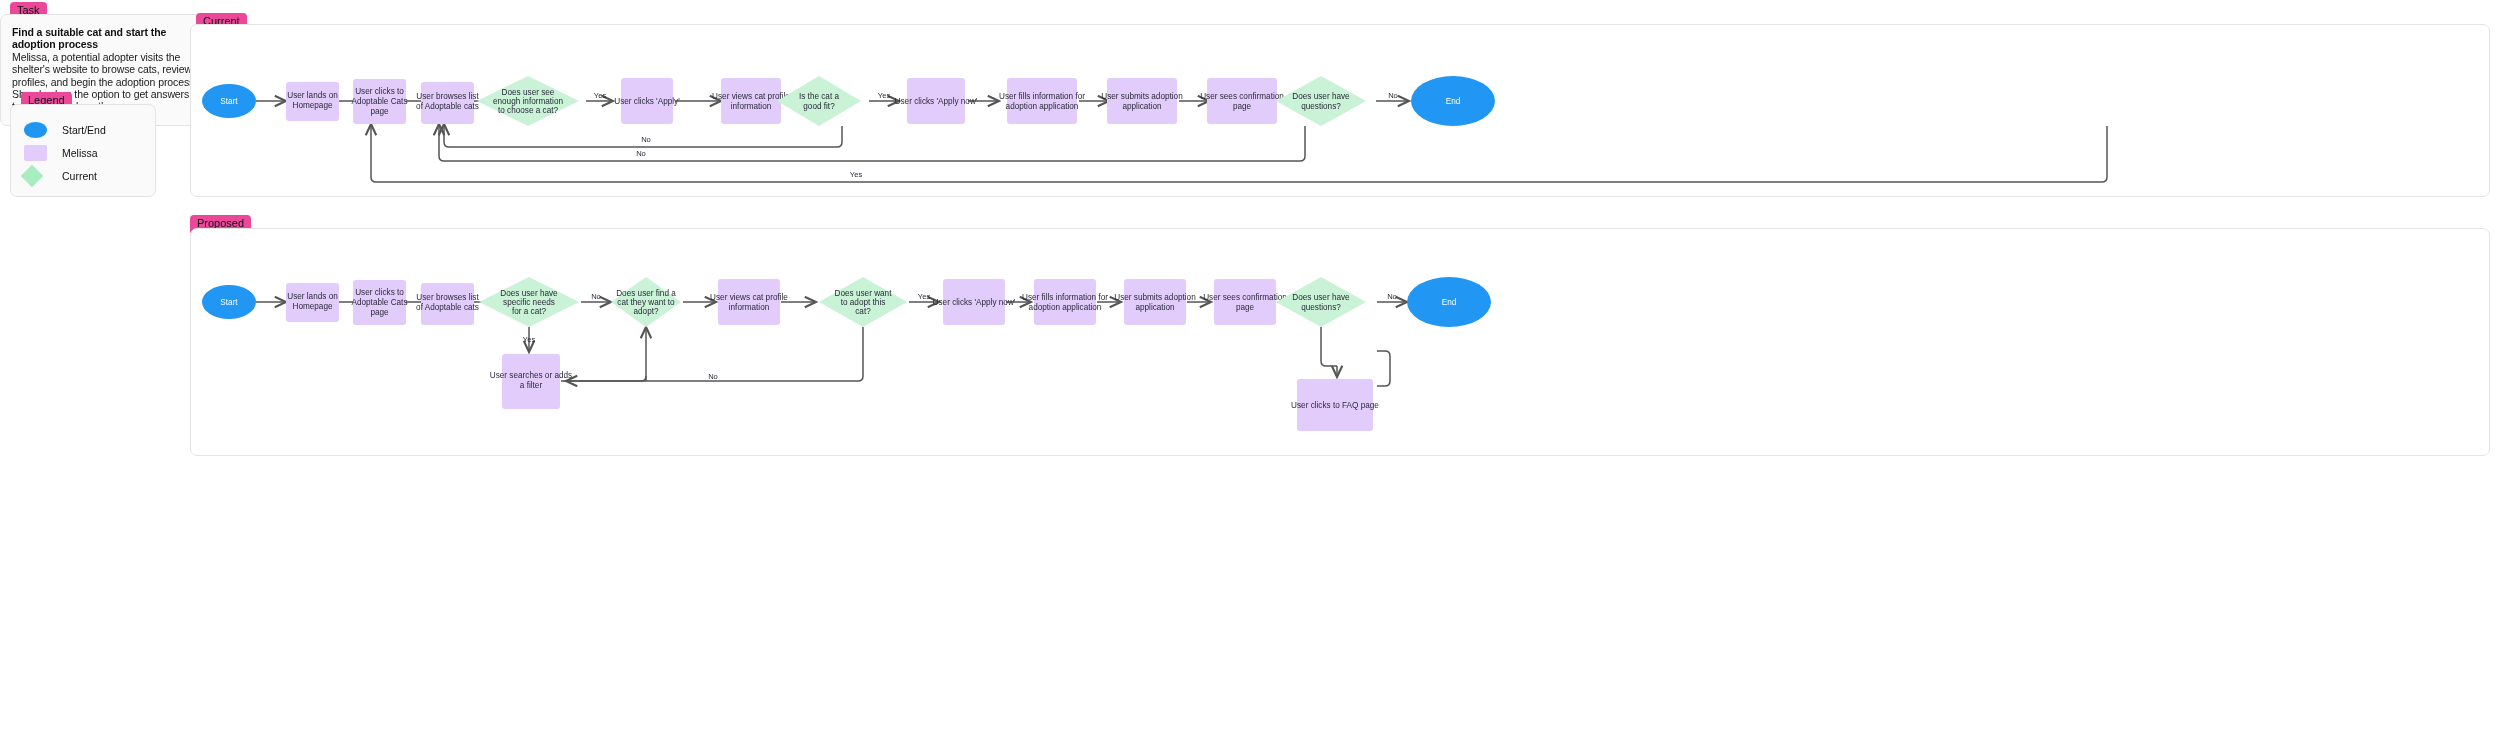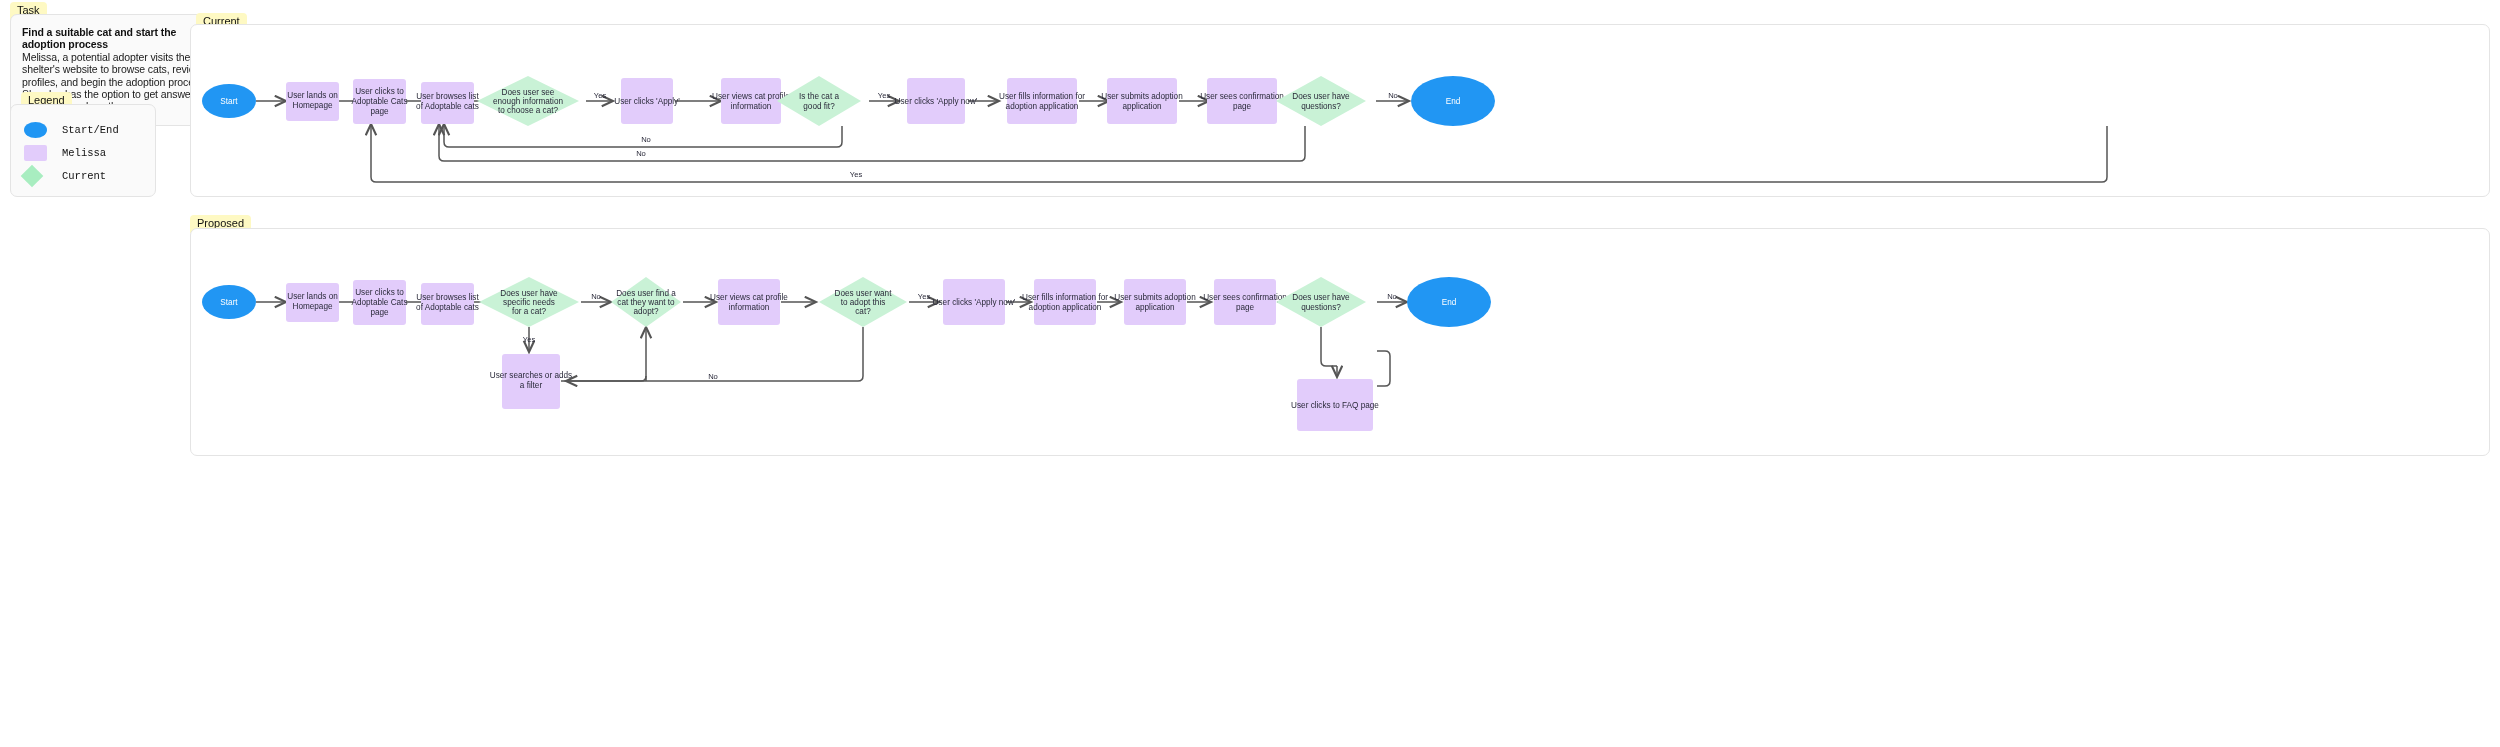--- a/index.html
+++ b/index.html
@@ -7,55 +7,54 @@
     width: 2500px; height: 747px;
     background: #ffffff;
     font-family: "Liberation Sans", sans-serif;
     overflow: hidden;
   }
   #root { position: relative; width: 2500px; height: 747px; }
 
   
   .badge {
     display: inline-block;
-    background: #fef9c3;
+    background: #ec4899;
     color: #111;
     font-size: 11px;
     line-height: 13px;
     padding: 2px 7px 3px 7px;
     border-radius: 4px 4px 0 0;
     font-family: "Liberation Sans", sans-serif;
     white-space: nowrap;
   }
   .card {
     background: #fafafa;
     border: 1px solid #e4e4e4;
     border-radius: 7px;
   }
   #task-badge-wrap { position: absolute; left: 10px; top: 0px; }
   #task-card {
-    position: absolute; left: 10px; top: 14px;
+    position: absolute; left: 0; top: 14px;
     width: 201px; min-height: 75px;
     padding: 11px 1px 12px 11px;
   }
   #task-title {
     font-size: 10.5px; line-height: 12.4px; font-weight: bold;
     color: #111; letter-spacing: -0.1px;
   }
   #task-desc {
     font-size: 10.5px; line-height: 12.4px; color: #1a1a1a;
     letter-spacing: -0.1px;
   }
 
   #legend-badge-wrap { position: absolute; left: 6px; top: 90px; margin-left: 15px; }
   #legend-card {
     position: absolute; left: 10px; top: 104px;
     width: 146px; height: 93px;
     padding: 14px 0 0 0;
-    font-family: Liberation Mono, monospace;
   }
   .legend-row {
     display: flex; align-items: center;
     height: 22px; margin-bottom: 1px;
     padding-left: 13px;
   }
   .legend-swatch { width: 23px; height: 16px; flex: 0 0 23px; }
   .sw-ellipse { background: #2096f3; border-radius: 50%; }
   .sw-rect { background: #e2ccfb; border-radius: 2px; }
   .sw-diamond {

